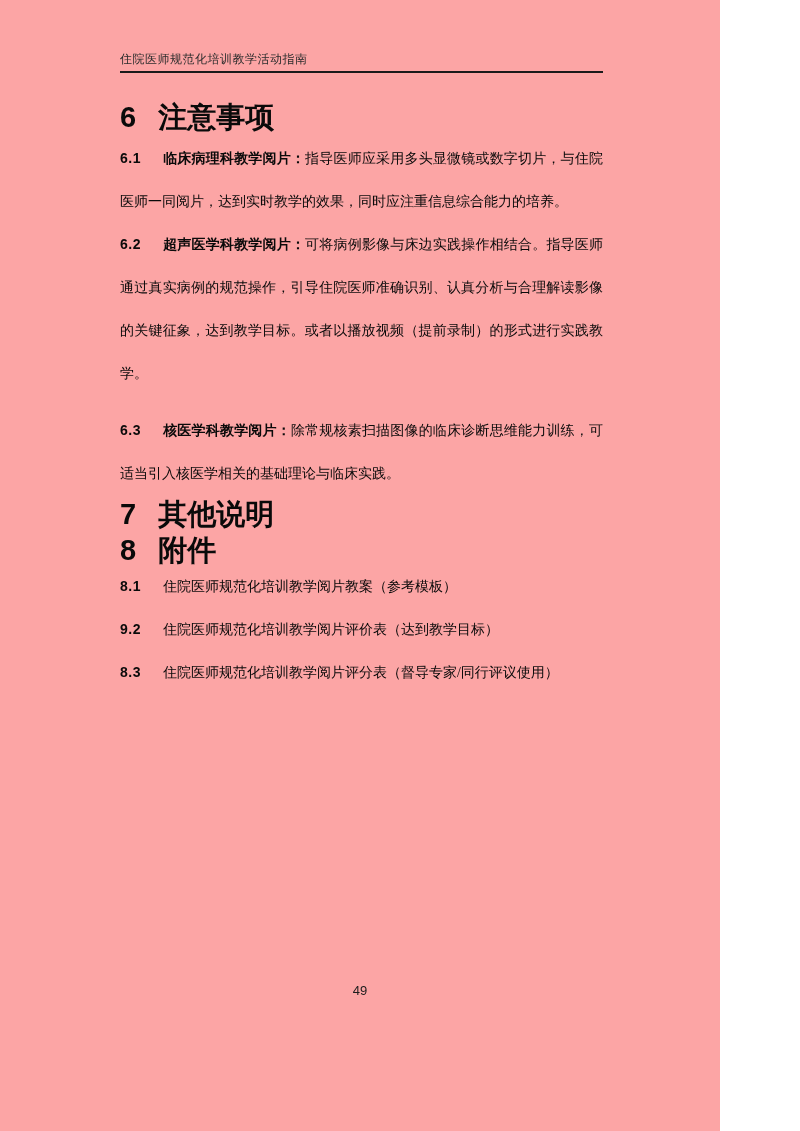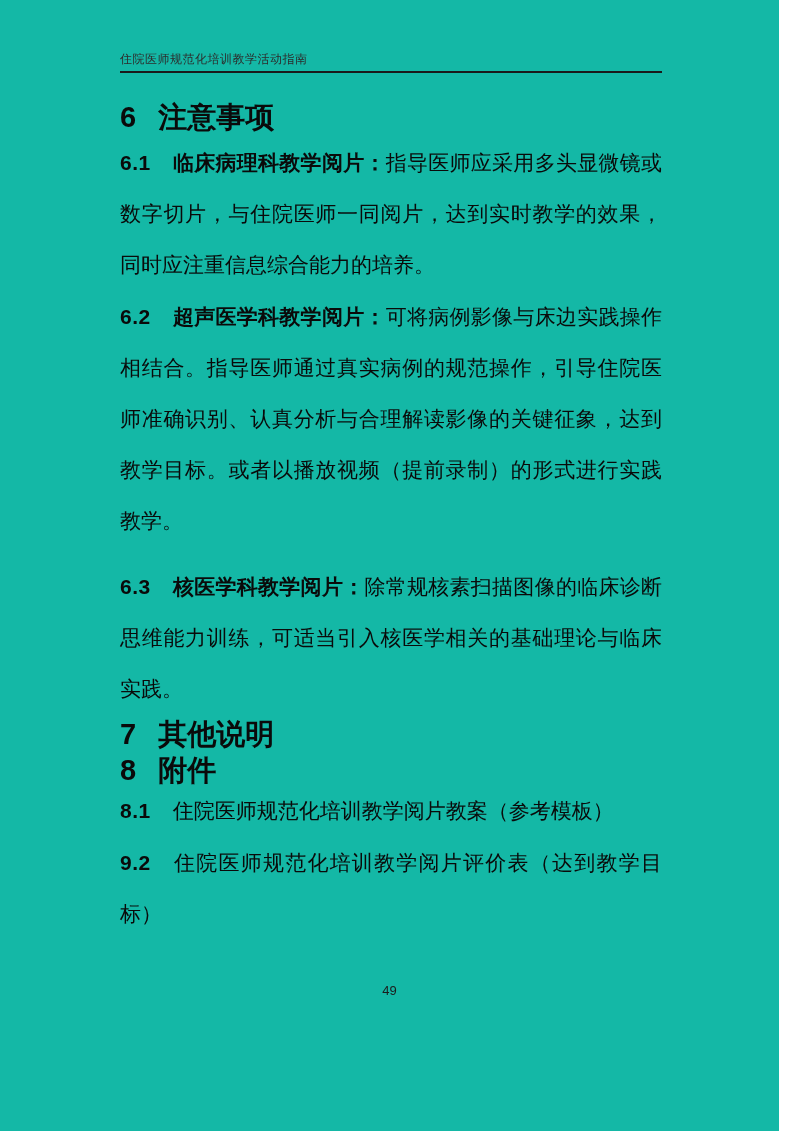--- a/index.html
+++ b/index.html
@@ -4,23 +4,23 @@
 <style>
   * { margin: 0; padding: 0; box-sizing: border-box; }
   html, body { background: #ffffff; }
   body {
     width: 800px;
     font-family: "Liberation Serif", serif;
     color: #000000;
   }
   .page {
     position: relative;
-    width: 779px;
+    width: 720px;
     height: 1131px;
-    background: #14b8a6;
+    background: #fca5a5;
     overflow: hidden;
   }
   
   .header {
     margin: 0 117px 0 120px;
     padding-top: 52px;
     padding-bottom: 4px;
     border-bottom: 2px solid #1a1a1a;
     font-size: 12px;
     line-height: 15px;
@@ -37,22 +37,22 @@
     font-size: 29px;
     line-height: 28px;
     color: #0a0a0a;
   }
   .h1 .hnum { display: inline-block; margin-right: 22px; }
   #h6 { margin: 30px 0 6px 0; }
   #h7 { margin: 6px 0 2px 0; line-height: 26px; }
   #h8 { margin: 10px 0 2px 0; line-height: 26px; }
 
   p.para {
-    font-size: 21px;
-    line-height: 51px;
+    font-size: 14px;
+    line-height: 43px;
     text-align: justify;
     text-justify: inter-character;
     text-align-last: left;
     color: #0a0a0a;
   }
   #p6_3 { margin-top: 14px; }
   .num {
     font-family: "Liberation Sans", sans-serif;
     font-weight: bold;
     display: inline-block;
@@ -112,20 +112,23 @@
     </div>
 
     <p class="para" id="p8_1">
       <span class="num">8.1</span><span>住院医师规范化培训教学阅片教案（参考模板）</span>
     </p>
 
     <p class="para" id="p8_2">
       <span class="num">9.2</span><span>住院医师规范化培训教学阅片评价表（达到教学目标）</span>
     </p>
 
+    <p class="para" id="p8_3">
+      <span class="num">8.3</span><span>住院医师规范化培训教学阅片评分表（督导专家/同行评议使用）</span>
+    </p>
 
   </div>
 
   <div class="footer">
     <span>49</span>
   </div>
 
 </div>
 
 </body></html>

